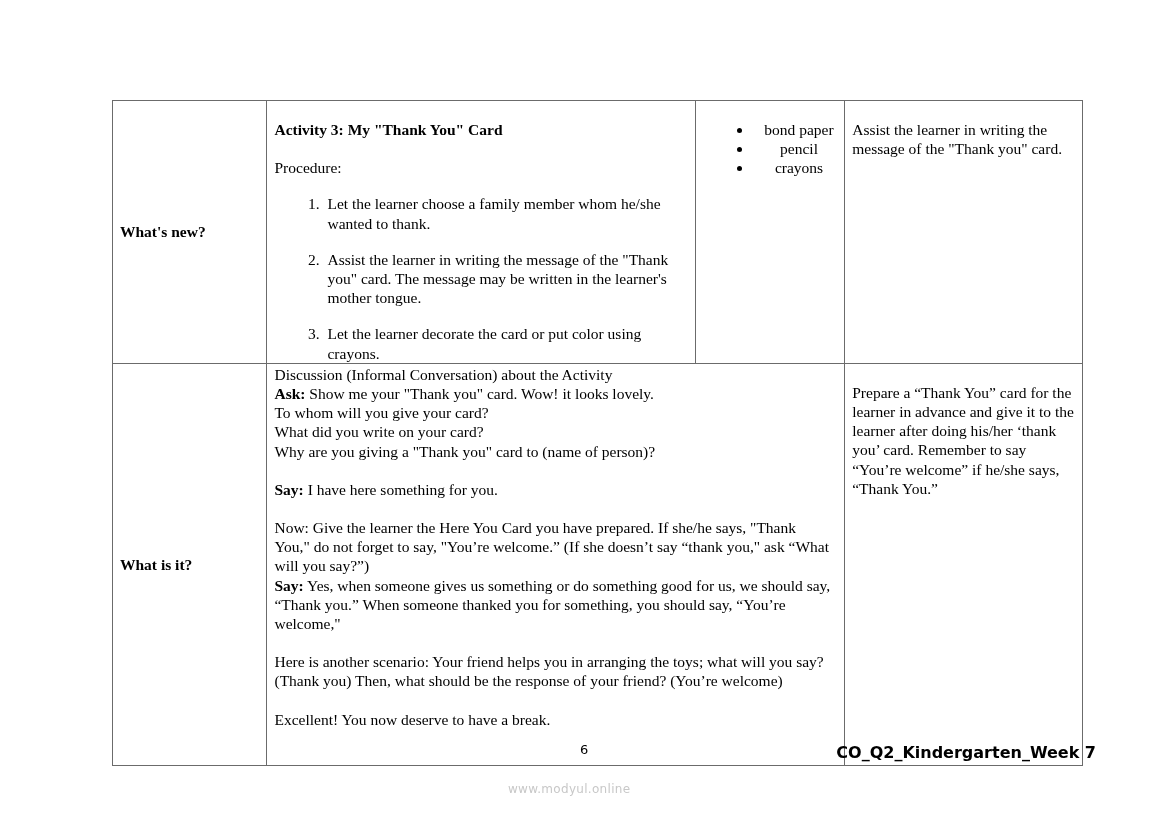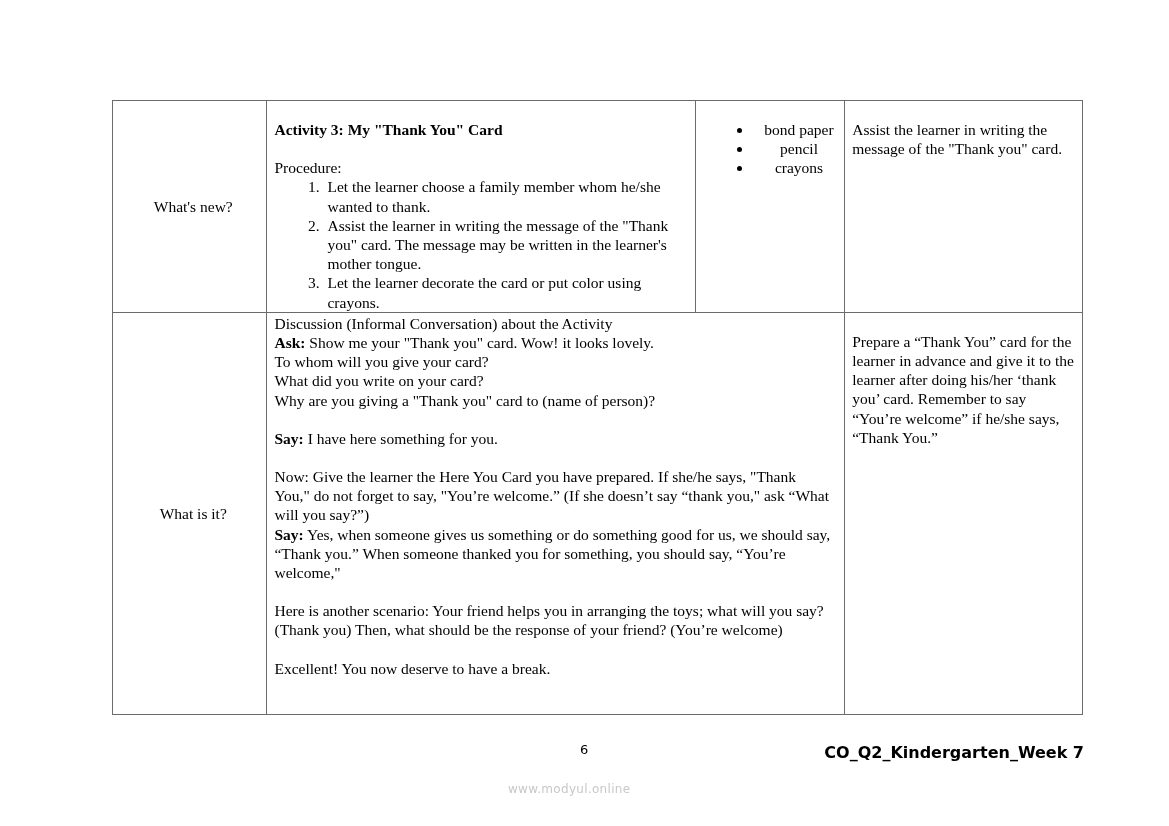--- a/index.html
+++ b/index.html
@@ -5,34 +5,34 @@
   html, body { margin: 0; padding: 0; background: #ffffff; }
   body { width: 1169px; height: 826px; position: relative; overflow: hidden;
          font-family: "Liberation Serif", "DejaVu Serif", serif; color: #000; }
   .page { position: absolute; left: 0; top: 0; width: 1169px; height: 826px; }
   table.lesson { position: absolute; left: 112px; top: 100px; border-collapse: collapse;
                  table-layout: fixed; width: 971px; }
   table.lesson td { border: 1px solid #6b6b6b; vertical-align: top; padding: 0;
                     font-size: 15.5px; line-height: 19.2px; }
   .c1 { width: 154px; } .c2 { width: 427px; } .c3 { width: 149px; } .c4 { width: 237px; }
   .row1 { height: 209px; } .row2 { height: 402px; }
-  td.label { vertical-align: middle !important; font-weight: normal; padding-left: 7px !important; text-align: center; }
+  td.label { vertical-align: middle !important; font-weight: bold; padding-left: 7px !important; }
   .cellpad { padding: 19px 7px 0 7px; }
   .cellpad2 { padding: 1px 7px 0 7px; }
   .act-title { font-weight: bold; margin: 0; }
   .gap { height: 19px; }
   ol.proc { margin: 0; padding: 0 0 0 49px; }
-  ol.proc li { padding-left: 4px; }
+  ol.proc li { padding-left: 4px; margin-top: 17px; }
   ul.mat { margin: 0; padding: 0 0 0 57px; list-style: disc; }
   ul.mat li { padding-left: 1px; }
   .line { margin: 0; }
   b { font-weight: bold; font-family: Liberation Serif, serif; }
   .page-num { position: absolute; left: 580px; top: 742px; font-family: "DejaVu Sans", sans-serif;
               font-size: 13px; }
-  .footer-code { position: absolute; right: 85px; top: 743px; font-family: "DejaVu Sans", sans-serif;
+  .footer-code { position: absolute; right: 73px; top: 743px; font-family: "DejaVu Sans", sans-serif;
                  font-weight: bold; font-size: 16px; }
   .watermark { position: absolute; left: 508px; top: 782px; font-family: "DejaVu Sans", sans-serif;
                font-size: 12px; color: #c8c8c8; letter-spacing: 0.3px; }
 </style>
 </head>
 <body>
 
 <div class="page">
   <table class="lesson">
     <colgroup>

